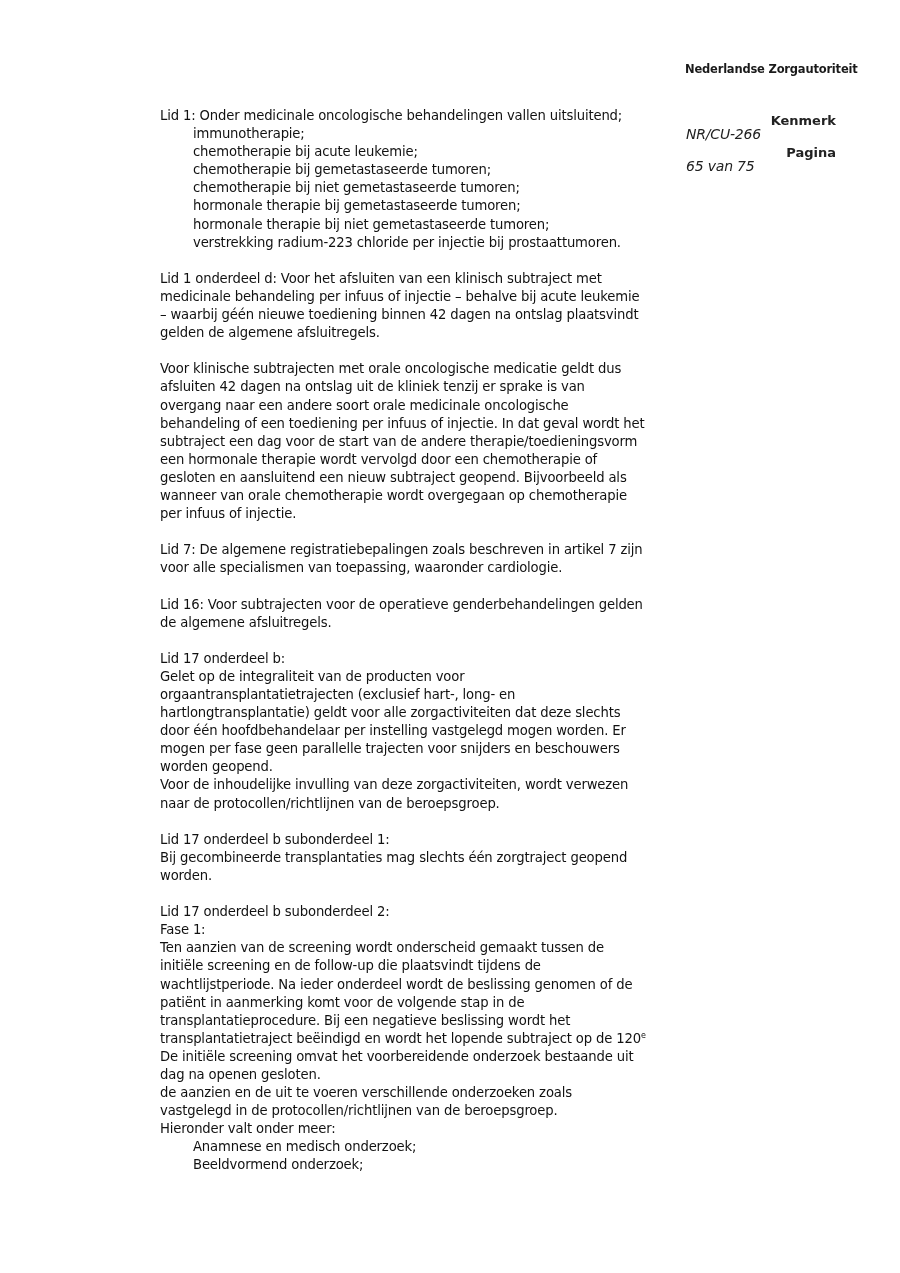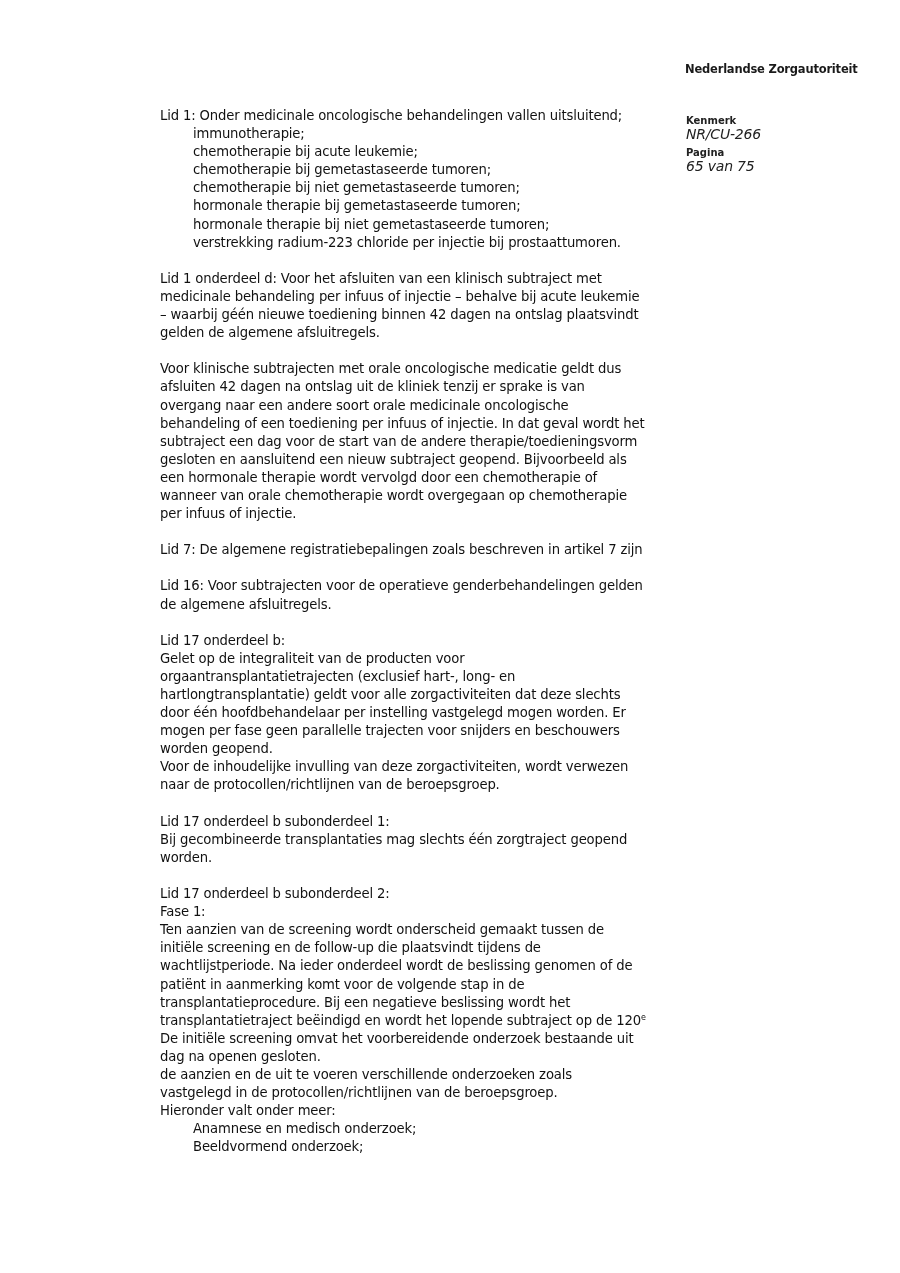--- a/index.html
+++ b/index.html
@@ -5,21 +5,21 @@
     html, body { margin: 0; padding: 0; background: #ffffff; }
     body {
       width: 900px; height: 1273px; position: relative; overflow: hidden;
       font-family: "DejaVu Sans", sans-serif; color: #111111;
     }
     .org-name {
       position: absolute; left: 685px; top: 62px;
       font-size: 11.5px; font-weight: bold; letter-spacing: -0.2px; color: #1a1a1a;
     }
     .meta { position: absolute; left: 686px; top: 115px; width: 150px; }
-    .meta .lbl { font-size: 10px; font-weight: bold; color: #222; line-height: 12px; }
+    .meta .lbl { font-size: 13px; font-weight: bold; color: #222; line-height: 12px; text-align: right; }
     .meta .val { font-size: 14px; line-height: 14px; margin-bottom: 6px; color: #222; letter-spacing: -0.2px; font-style: italic; }
     .main {
       position: absolute; left: 160px; top: 107px; width: 520px;
       font-size: 13.2px; line-height: 18.1px; letter-spacing: -0.15px;
     }
     .para { margin: 0 0 18.1px 0; }
     .line { white-space: pre; display: block; }
     .indent { padding-left: 33px; }
     sup { font-size: 8px; line-height: 0; vertical-align: 5px; }
   </style>
@@ -54,28 +54,29 @@
     <span class="line">– waarbij géén nieuwe toediening binnen 42 dagen na ontslag plaatsvindt</span>
     <span class="line">gelden de algemene afsluitregels.</span>
   </div>
 
   <div class="para">
     <span class="line">Voor klinische subtrajecten met orale oncologische medicatie geldt dus</span>
     <span class="line">afsluiten 42 dagen na ontslag uit de kliniek tenzij er sprake is van</span>
     <span class="line">overgang naar een andere soort orale medicinale oncologische</span>
     <span class="line">behandeling of een toediening per infuus of injectie. In dat geval wordt het</span>
     <span class="line">subtraject een dag voor de start van de andere therapie/toedieningsvorm</span>
+    <span class="line">een hormonale therapie wordt vervolgd door een chemotherapie of</span>
     <span class="line">gesloten en aansluitend een nieuw subtraject geopend. Bijvoorbeeld als</span>
-    <span class="line">een hormonale therapie wordt vervolgd door een chemotherapie of</span>
     <span class="line">wanneer van orale chemotherapie wordt overgegaan op chemotherapie</span>
     <span class="line">per infuus of injectie.</span>
   </div>
 
   <div class="para">
     <span class="line">Lid 7: De algemene registratiebepalingen zoals beschreven in artikel 7 zijn</span>
+    <span class="line">voor alle specialismen van toepassing, waaronder cardiologie.</span>
   </div>
 
   <div class="para">
     <span class="line">Lid 16: Voor subtrajecten voor de operatieve genderbehandelingen gelden</span>
     <span class="line">de algemene afsluitregels.</span>
   </div>
 
   <div class="para">
     <span class="line">Lid 17 onderdeel b:</span>
     <span class="line">Gelet op de integraliteit van de producten voor</span>

